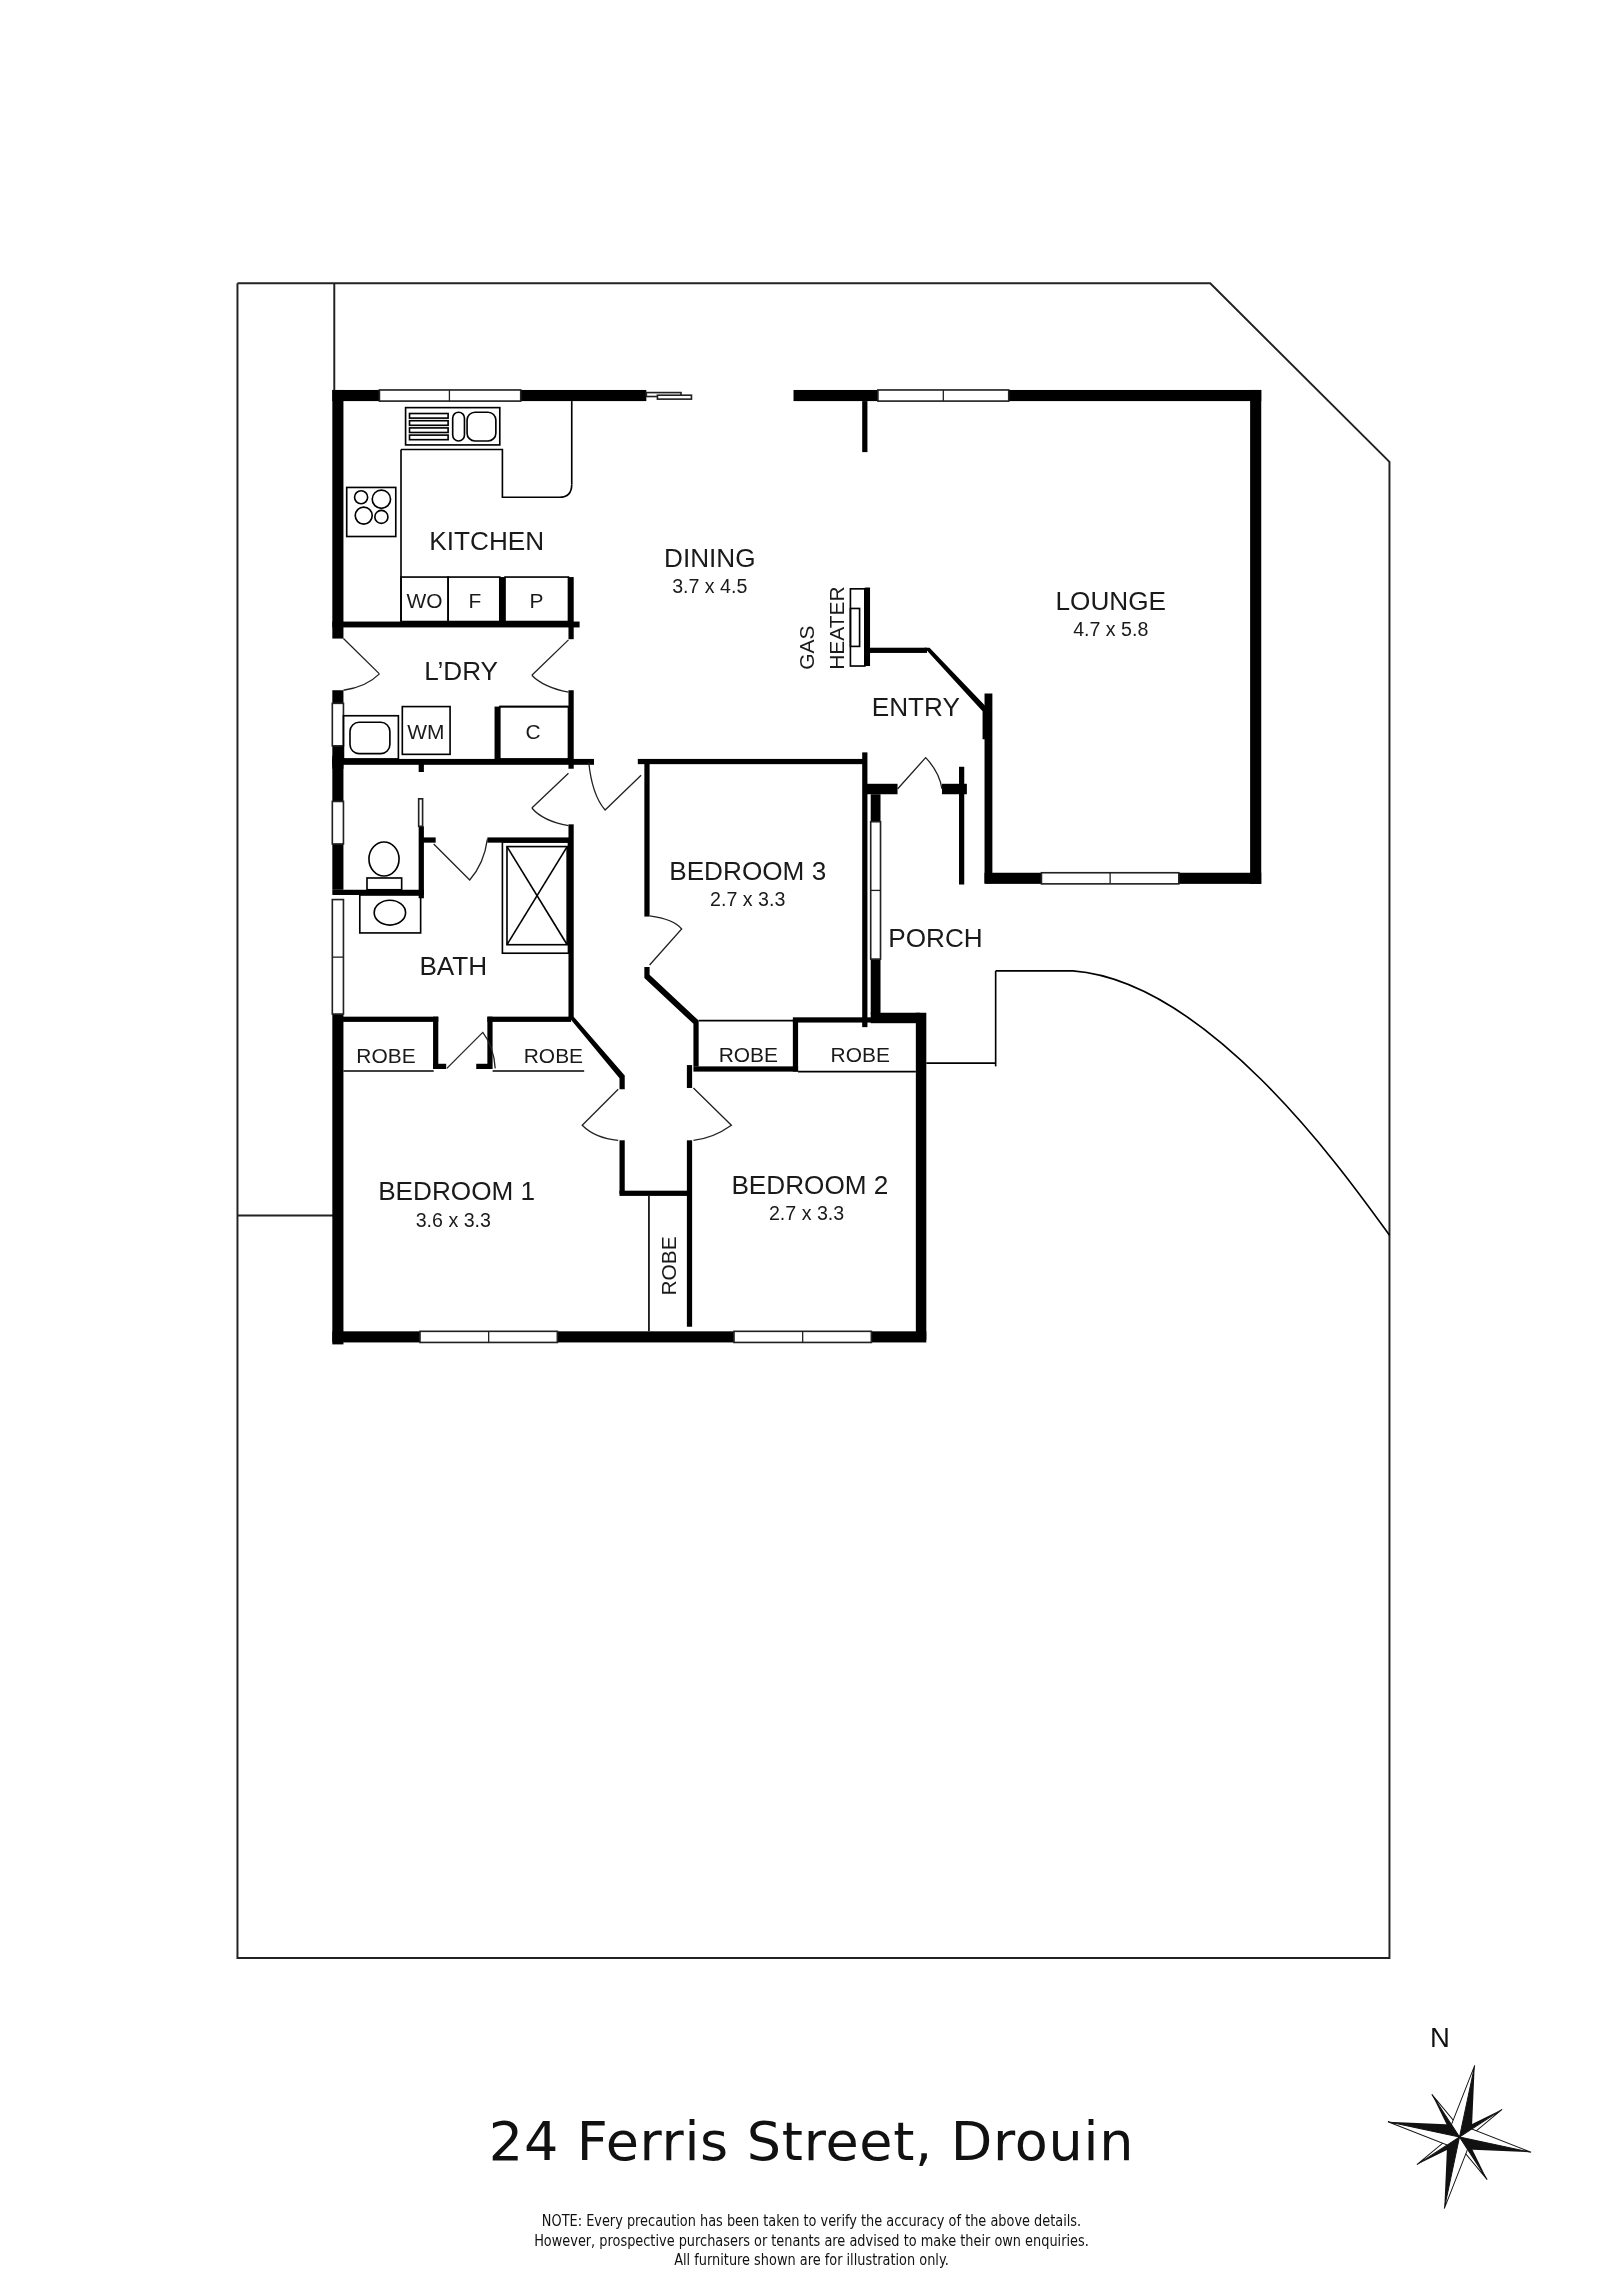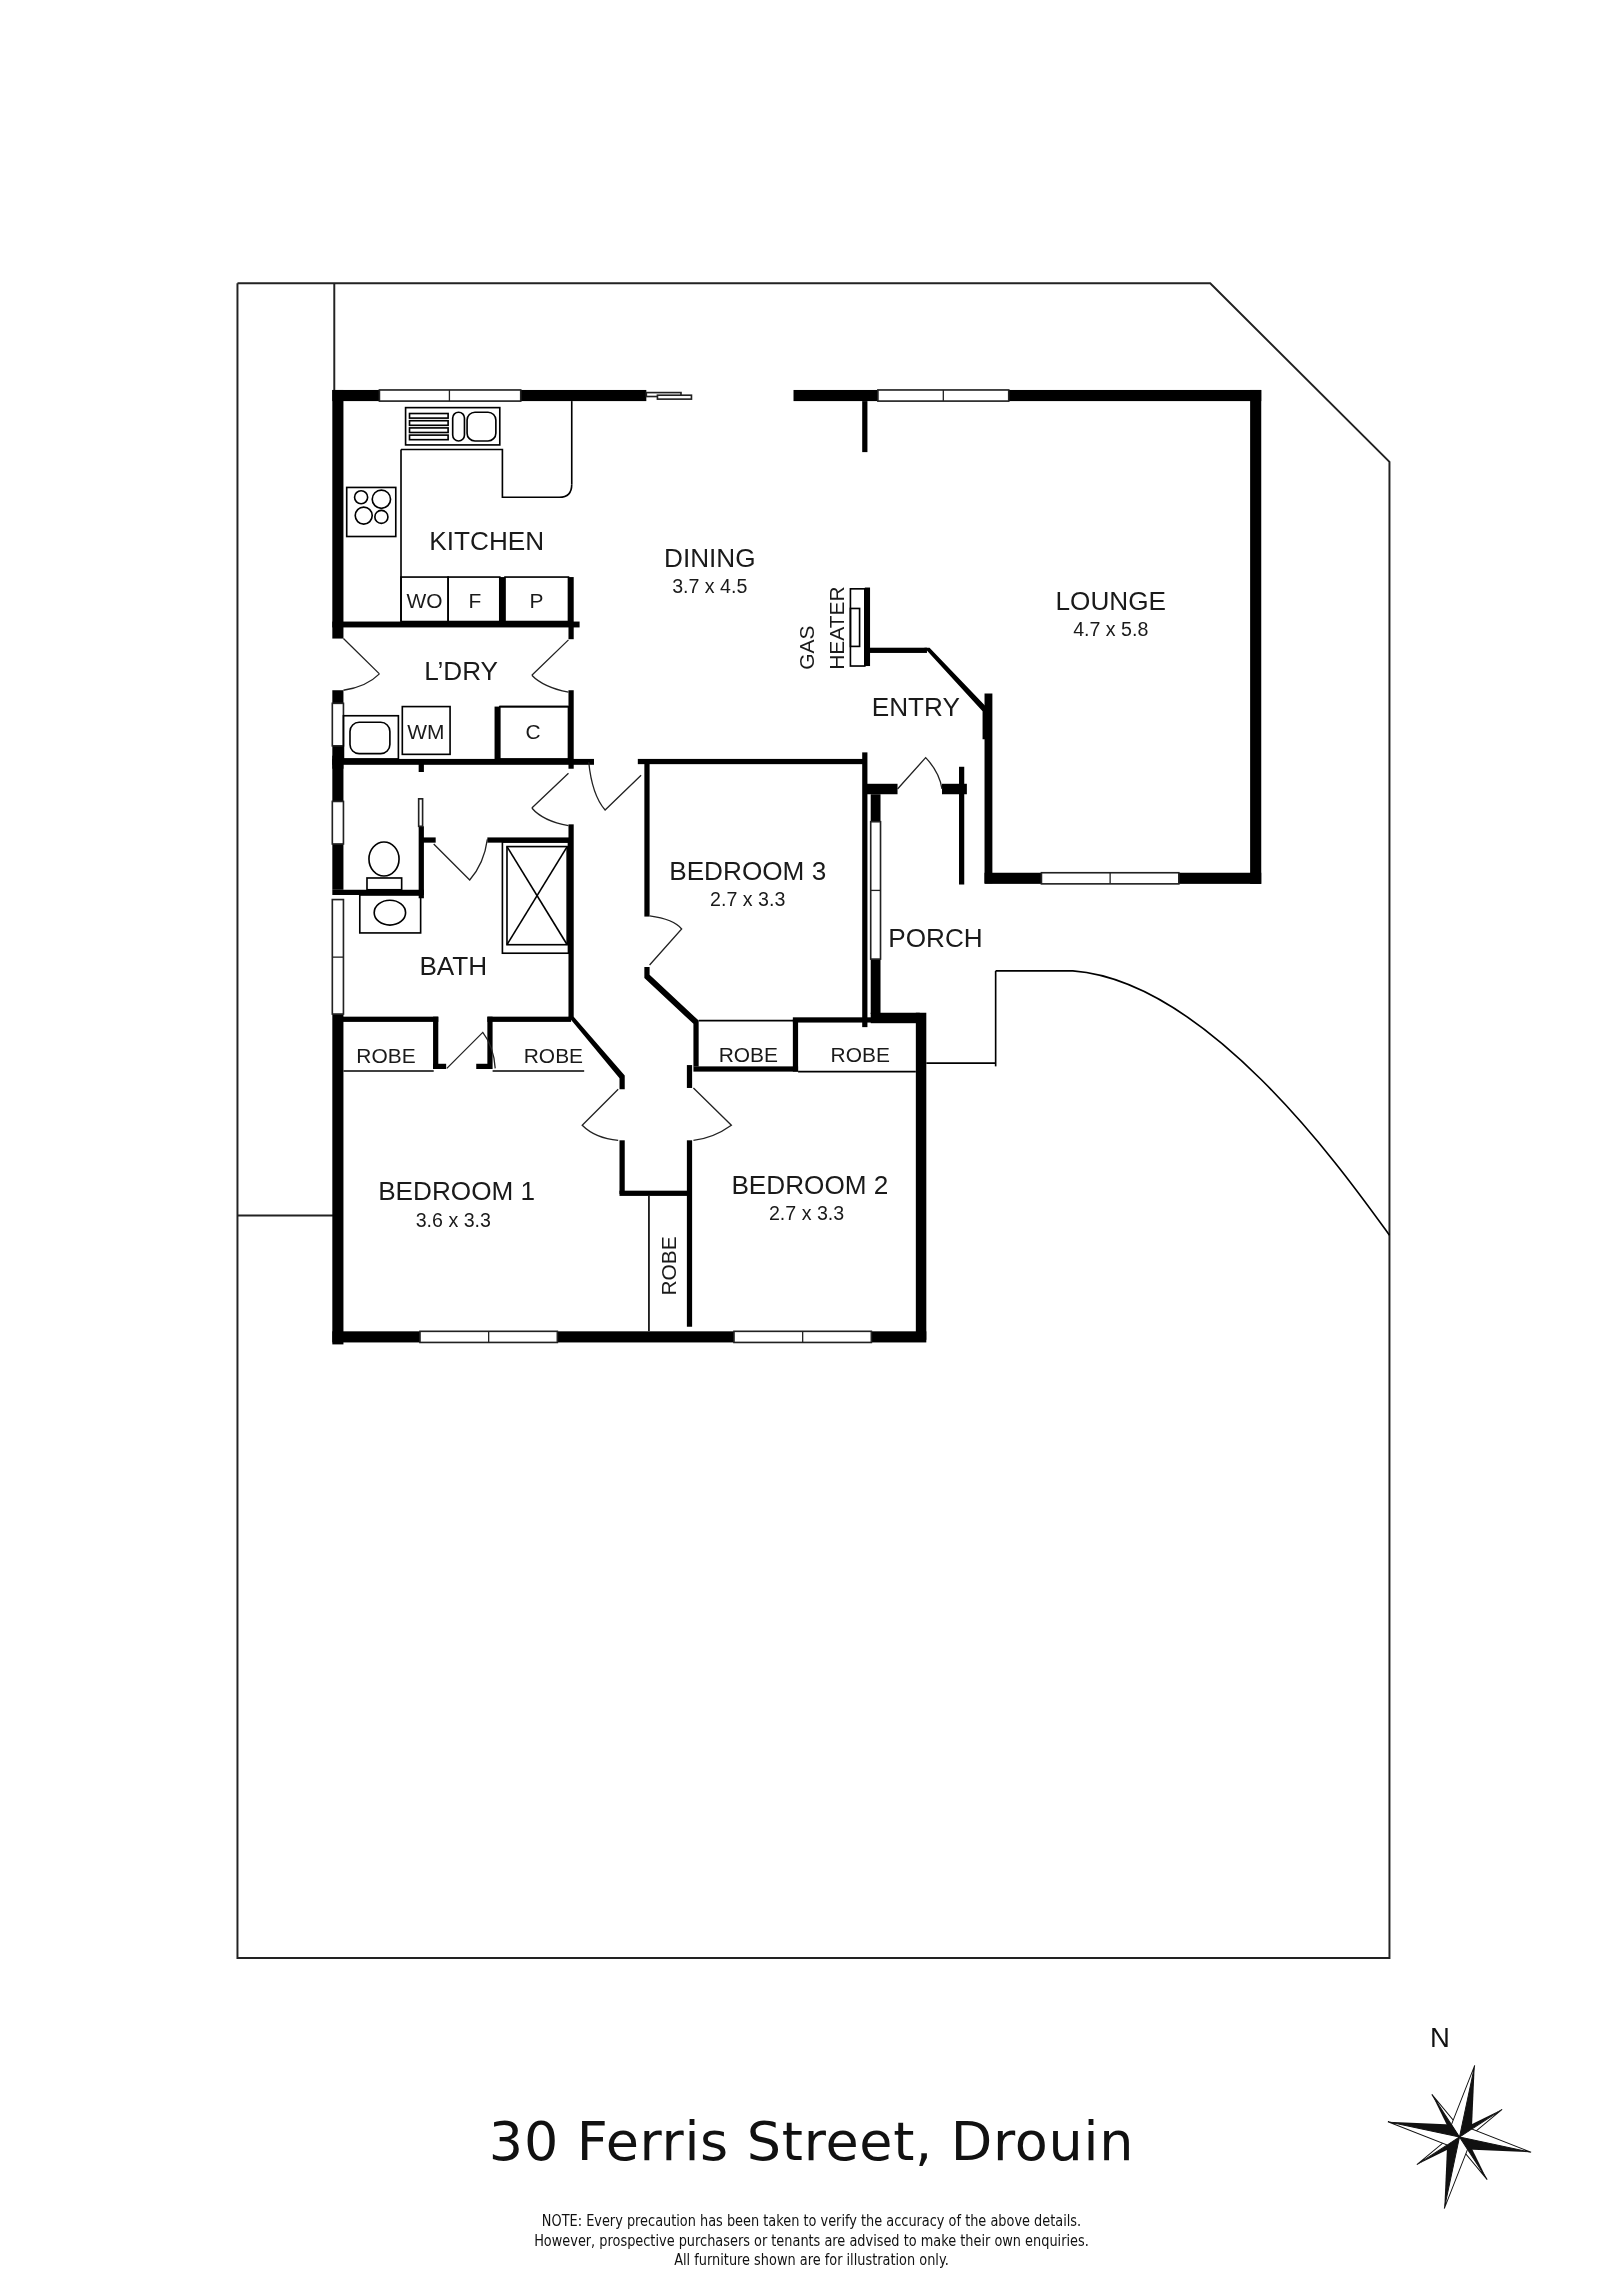--- a/index.html
+++ b/index.html
@@ -222,21 +222,21 @@
     <text class="lbl small" x="590" y="1625">ROBE</text>
     <text class="lbl small" x="846" y="1625">ROBE</text>
     <text class="lbl small" x="1144" y="1623">ROBE</text>
     <text class="lbl small" x="1315" y="1623">ROBE</text>
     <text class="lbl small" x="0" y="0" transform="translate(1034,1935) rotate(-90)">ROBE</text>
     <text class="lbl small" x="0" y="0" transform="translate(1245,990) rotate(-90)">GAS</text>
     <text class="lbl small" x="0" y="0" transform="translate(1290,960) rotate(-90)">HEATER</text>
   </g>
 </svg>
 
-<div class="title">30 Ferris Street, Drouin</div>
+<div class="title">24 Ferris Street, Drouin</div>
 <div class="note">
   <div>NOTE: Every precaution has been taken to verify the accuracy of the above details.</div>
   <div>However, prospective purchasers or tenants are advised to make their own enquiries.</div>
   <div>All furniture shown are for illustration only.</div>
 </div>
 
 <div class="north">N</div>
 <svg id="compass" viewBox="0 0 280 250">
   <g transform="translate(140,125) rotate(12)">
 

